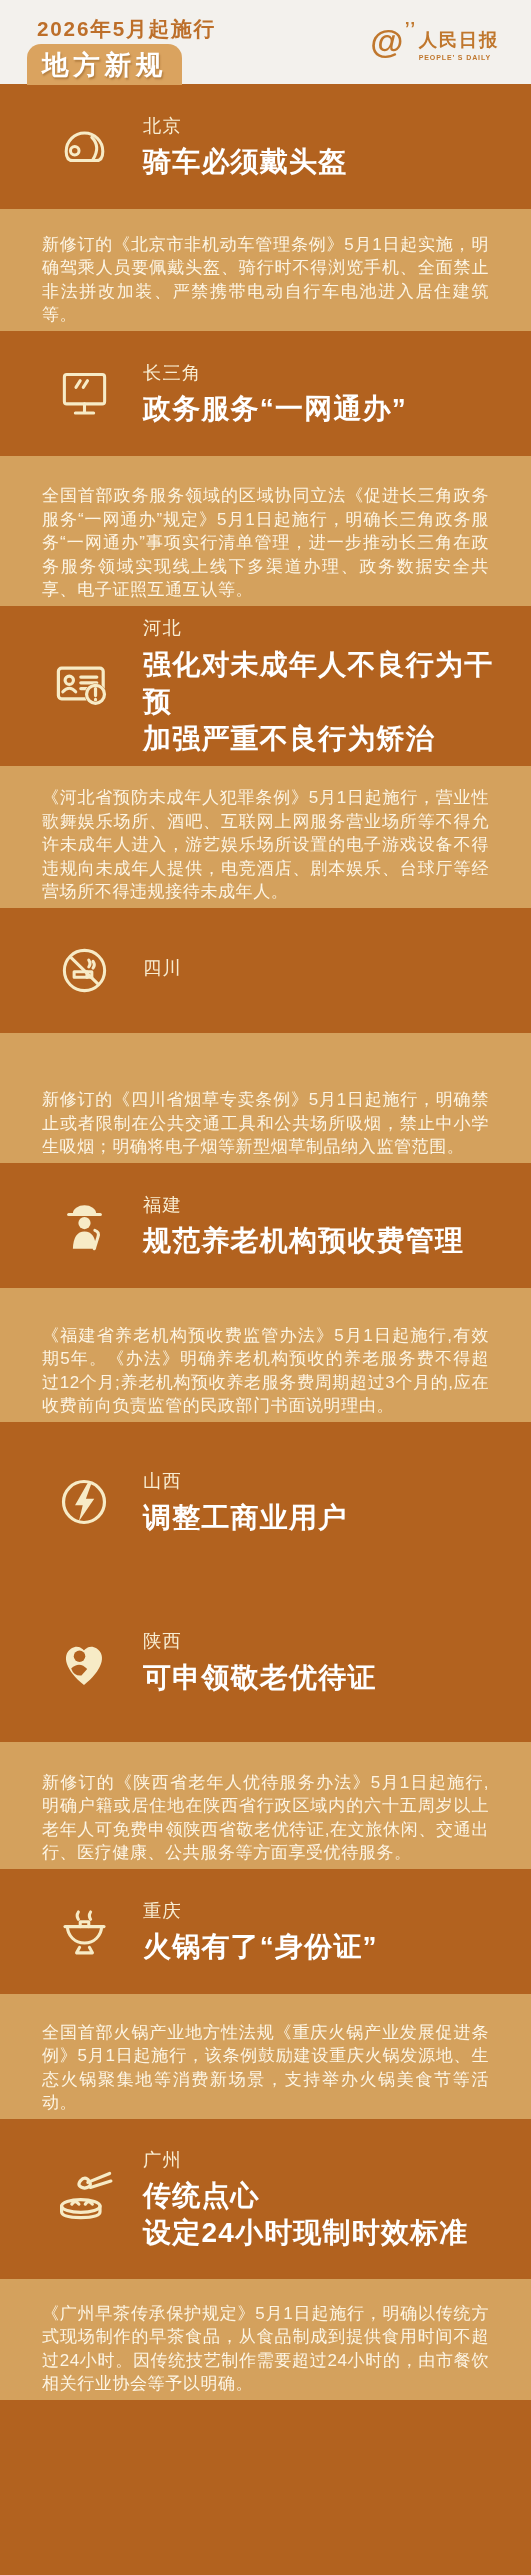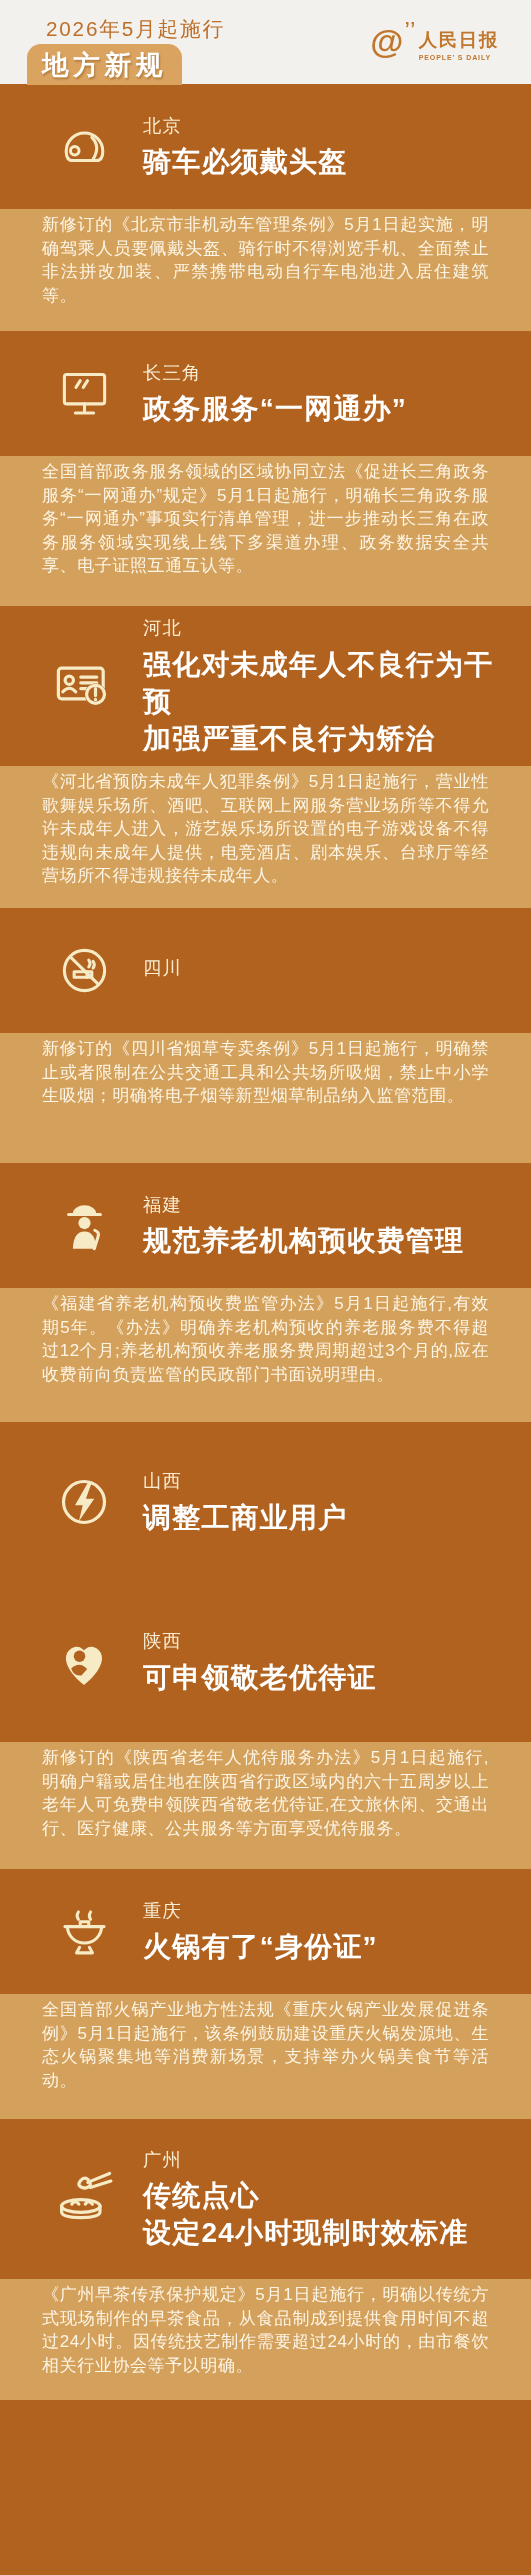--- a/index.html
+++ b/index.html
@@ -11,22 +11,22 @@
   .page { width:531px; position:relative; }
 
   
   .topbar {
     height:84px;
     background:#f3f1ed;
     position:relative;
     overflow:visible;
   }
   .eyebrow {
-    position:absolute; left:46px; top:15.3px;
-    font-size:20.7px; font-weight:normal; color:#bd6f2a; letter-spacing:1.8px;
+    position:absolute; left:37px; top:15.3px;
+    font-size:20.7px; font-weight:bold; color:#bd6f2a; letter-spacing:1.8px;
   }
   .tab {
     position:absolute; left:27px; top:44px;
     width:155px; height:41px;
     background:#daa35f;
     border-radius:14px 14px 0 0;
     display:flex; align-items:center; justify-content:center;text-align:right;
   }
   .tab-label {
     color:#ffffff; font-size:26.6px; font-weight:900; letter-spacing:4.7px;
@@ -61,21 +61,21 @@
   .title {
     color:#ffffff; font-size:28px; font-weight:900;
     line-height:37px; letter-spacing:1.2px;
   }
   .title span { display:block; }
 
   
   .sec-body {
     background:#d4a15d;
     box-sizing:border-box;
-    display:flex; align-items:flex-start;
+    display:flex; align-items:flex-end;
     padding:4px 42px;
   }
   .sec-body p {
     margin:0;
     color:#fdf5e4; font-size:17px; line-height:23.6px;
     letter-spacing:0.6px; text-align:justify;
   }
   .b1 { min-height:122px; } .b2 { min-height:150px; } .b3 { min-height:142px; }
   .b4 { min-height:130px; } .b5 { min-height:134px; } .b6 { min-height:129px; }
   .b7 { min-height:127px; } .b8 { min-height:125px; } .b9 { min-height:121px; }

